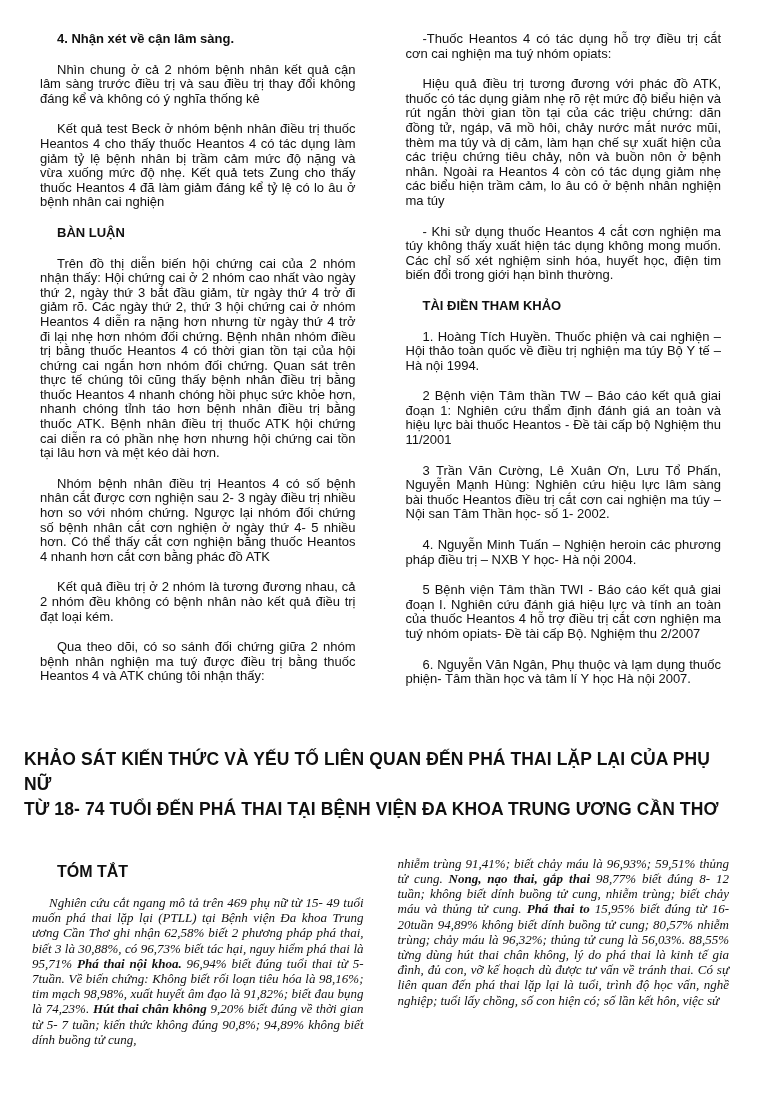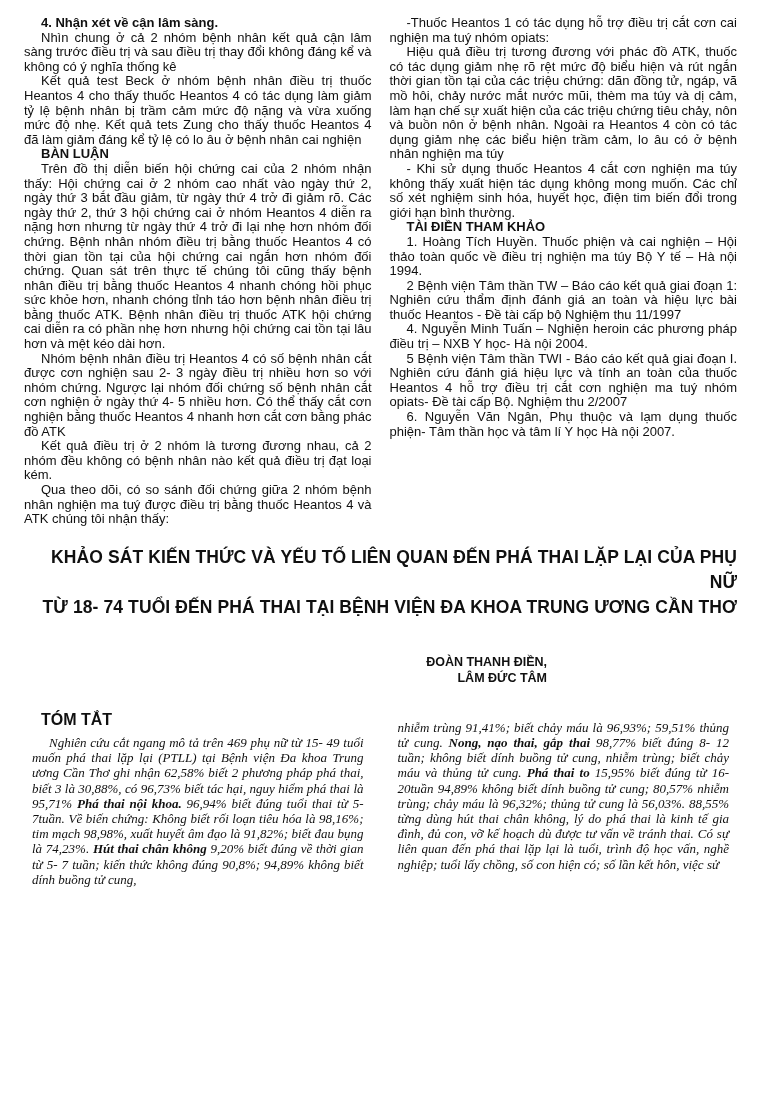--- a/index.html
+++ b/index.html
@@ -23,32 +23,32 @@
     display: flex;
     gap: 18px;
   }
   .col {
     flex: 1 1 0;
     font-size: 13px;
     line-height: 14.6px;
     text-align: justify;
   }
   .col p {
-    margin: 0;
+    margin: 16px;
     text-indent: 17px;
   }
   p.h { font-weight: 700; }
   .bold { font-weight: 700; }
 
   .title {
-    margin-top: 18px;
+    margin-top: 44px;
     font-weight: 700;
     font-size: 17.5px;
     line-height: 25px;
-    text-align: right;
+    text-align: left;
     letter-spacing: 0.1px;
   }
   .authors {
     margin-top: 34px;
     text-align: right;
     padding-right: 190px;
     font-weight: 700;
     font-size: 12.5px;
     line-height: 16px;
   }
@@ -86,41 +86,38 @@
       <p class="h">4. Nhận xét về cận lâm sàng.</p>
       <p>Nhìn chung ở cả 2 nhóm bệnh nhân kết quả cận lâm sàng trước điều trị và sau điều trị thay đổi không đáng kể và không có ý nghĩa thống kê</p>
       <p>Kết quả test Beck ở nhóm bệnh nhân điều trị thuốc Heantos 4 cho thấy thuốc Heantos 4 có tác dụng làm giảm tỷ lệ bệnh nhân bị trầm cảm mức độ nặng và vừa xuống mức độ nhẹ. Kết quả tets Zung cho thấy thuốc Heantos 4 đã làm giảm đáng kể tỷ lệ có lo âu ở bệnh nhân cai nghiện</p>
       <p class="h">BÀN LUẬN</p>
       <p>Trên đồ thị diễn biến hội chứng cai của 2 nhóm nhận thấy: Hội chứng cai ở 2 nhóm cao nhất vào ngày thứ 2, ngày thứ 3 bắt đầu giảm, từ ngày thứ 4 trở đi giảm rõ. Các ngày thứ 2, thứ 3 hội chứng cai ở nhóm Heantos 4 diễn ra nặng hơn nhưng từ ngày thứ 4 trở đi lại nhẹ hơn nhóm đối chứng. Bệnh nhân nhóm điều trị bằng thuốc Heantos 4 có thời gian tồn tại của hội chứng cai ngắn hơn nhóm đối chứng. Quan sát trên thực tế chúng tôi cũng thấy bệnh nhân điều trị bằng thuốc Heantos 4 nhanh chóng hồi phục sức khỏe hơn, nhanh chóng tỉnh táo hơn bệnh nhân điều trị bằng thuốc ATK. Bệnh nhân điều trị thuốc ATK hội chứng cai diễn ra có phần nhẹ hơn nhưng hội chứng cai tồn tại lâu hơn và mệt kéo dài hơn.</p>
       <p>Nhóm bệnh nhân điều trị Heantos 4 có số bệnh nhân cắt được cơn nghiện sau 2- 3 ngày điều trị nhiều hơn so với nhóm chứng. Ngược lại nhóm đối chứng số bệnh nhân cắt cơn nghiện ở ngày thứ 4- 5 nhiều hơn. Có thể thấy cắt cơn nghiện bằng thuốc Heantos 4 nhanh hơn cắt cơn bằng phác đồ ATK</p>
       <p>Kết quả điều trị ở 2 nhóm là tương đương nhau, cả 2 nhóm đều không có bệnh nhân nào kết quả điều trị đạt loại kém.</p>
       <p>Qua theo dõi, có so sánh đối chứng giữa 2 nhóm bệnh nhân nghiện ma tuý được điều trị bằng thuốc Heantos 4 và ATK chúng tôi nhận thấy:</p>
     </div>
     <div class="col">
-      <p>-Thuốc Heantos 1 có tác dụng hỗ trợ điều trị cắt cơn cai nghiện ma tuý nhóm opiats:</p>
+      <p>-Thuốc Heantos 4 có tác dụng hỗ trợ điều trị cắt cơn cai nghiện ma tuý nhóm opiats:</p>
       <p>Hiệu quả điều trị tương đương với phác đồ ATK, thuốc có tác dụng giảm nhẹ rõ rệt mức độ biểu hiện và rút ngắn thời gian tồn tại của các triệu chứng: dãn đồng tử, ngáp, vã mồ hôi, chảy nước mắt nước mũi, thèm ma túy và dị cảm, làm hạn chế sự xuất hiện của các triệu chứng tiêu chảy, nôn và buồn nôn ở bệnh nhân. Ngoài ra Heantos 4 còn có tác dụng giảm nhẹ các biểu hiện trầm cảm, lo âu có ở bệnh nhân nghiện ma túy</p>
       <p>- Khi sử dụng thuốc Heantos 4 cắt cơn nghiện ma túy không thấy xuất hiện tác dụng không mong muốn. Các chỉ số xét nghiệm sinh hóa, huyết học, điện tim biến đổi trong giới hạn bình thường.</p>
       <p class="h">TÀI ĐIỀN THAM KHẢO</p>
       <p>1. Hoàng Tích Huyền. Thuốc phiện và cai nghiện – Hội thảo toàn quốc về điều trị nghiện ma túy Bộ Y tế – Hà nội 1994.</p>
-      <p>2 Bệnh viện Tâm thần TW – Báo cáo kết quả giai đoạn 1: Nghiên cứu thẩm định đánh giá an toàn và hiệu lực bài thuốc Heantos - Đề tài cấp bộ Nghiệm thu 11/1997</p>
+      <p>2 Bệnh viện Tâm thần TW – Báo cáo kết quả giai đoạn 1: Nghiên cứu thẩm định đánh giá an toàn và hiệu lực bài thuốc Heantos - Đề tài cấp bộ Nghiệm thu 11/2001</p>
+      <p>3 Trần Văn Cường, Lê Xuân Ơn, Lưu Tổ Phấn, Nguyễn Mạnh Hùng: Nghiên cứu hiệu lực lâm sàng bài thuốc Heantos điều trị cắt cơn cai nghiện ma túy – Nội san Tâm Thần học- số 1- 2002.</p>
       <p>4. Nguyễn Minh Tuấn – Nghiện heroin các phương pháp điều trị – NXB Y học- Hà nội 2004.</p>
       <p>5 Bệnh viện Tâm thần TWI - Báo cáo kết quả giai đoạn I. Nghiên cứu đánh giá hiệu lực và tính an toàn của thuốc Heantos 4 hỗ trợ điều trị cắt cơn nghiện ma tuý nhóm opiats- Đề tài cấp Bộ. Nghiệm thu 2/2007</p>
       <p>6. Nguyễn Văn Ngân, Phụ thuộc và lạm dụng thuốc phiện- Tâm thần học và tâm lí Y học Hà nội 2007.</p>
     </div>
   </section>
 
   <header class="title">
     <div>KHẢO SÁT KIẾN THỨC VÀ YẾU TỐ LIÊN QUAN ĐẾN PHÁ THAI LẶP LẠI CỦA PHỤ NỮ</div>
     <div>TỪ 18- 74 TUỔI ĐẾN PHÁ THAI TẠI BỆNH VIỆN ĐA KHOA TRUNG ƯƠNG CẦN THƠ</div>
   </header>
 
-  <div class="authors">
-    <div>ĐOÀN THANH ĐIỀN,</div>
-    <div>LÂM ĐỨC TÂM</div>
-  </div>
 
   <section class="cols abstract">
     <div class="col">
       <p class="abstract-heading">TÓM TẮT</p>
       <p class="body"><span>Nghiên cứu cắt ngang mô tả trên 469 phụ nữ từ 15- 49 tuổi muốn phá thai lặp lại (PTLL) tại Bệnh viện Đa khoa Trung ương Cần Thơ ghi nhận 62,58% biết 2 phương pháp phá thai, biết 3 là 30,88%, có 96,73% biết tác hại, nguy hiểm phá thai là 95,71% </span><span class="bold">Phá thai nội khoa.</span><span> 96,94% biết đúng tuổi thai từ 5- 7tuần. Về biến chứng: Không biết rối loạn tiêu hóa là 98,16%; tim mạch 98,98%, xuất huyết âm đạo là 91,82%; biết đau bụng là 74,23%. </span><span class="bold">Hút thai chân không</span><span> 9,20% biết đúng về thời gian từ 5- 7 tuần; kiến thức không đúng 90,8%; 94,89% không biết dính buồng tử cung,</span></p>
     </div>
     <div class="col">
       <p class="body no-indent"><span>nhiễm trùng 91,41%; biết chảy máu là 96,93%; 59,51% thủng tử cung. </span><span class="bold">Nong, nạo thai, gắp thai</span><span> 98,77% biết đúng 8- 12 tuần; không biết dính buồng tử cung, nhiễm trùng; biết chảy máu và thủng tử cung. </span><span class="bold">Phá thai to</span><span> 15,95% biết đúng từ 16- 20tuần 94,89% không biết dính buồng tử cung; 80,57% nhiễm trùng; chảy máu là 96,32%; thủng tử cung là 56,03%. 88,55% từng dùng hút thai chân không, lý do phá thai là kinh tế gia đình, đủ con, vỡ kế hoạch dù được tư vấn về tránh thai. Có sự liên quan đến phá thai lặp lại là tuổi, trình độ học vấn, nghề nghiệp; tuổi lấy chồng, số con hiện có; số lần kết hôn, việc sử</span></p>
     </div>
   </section>

